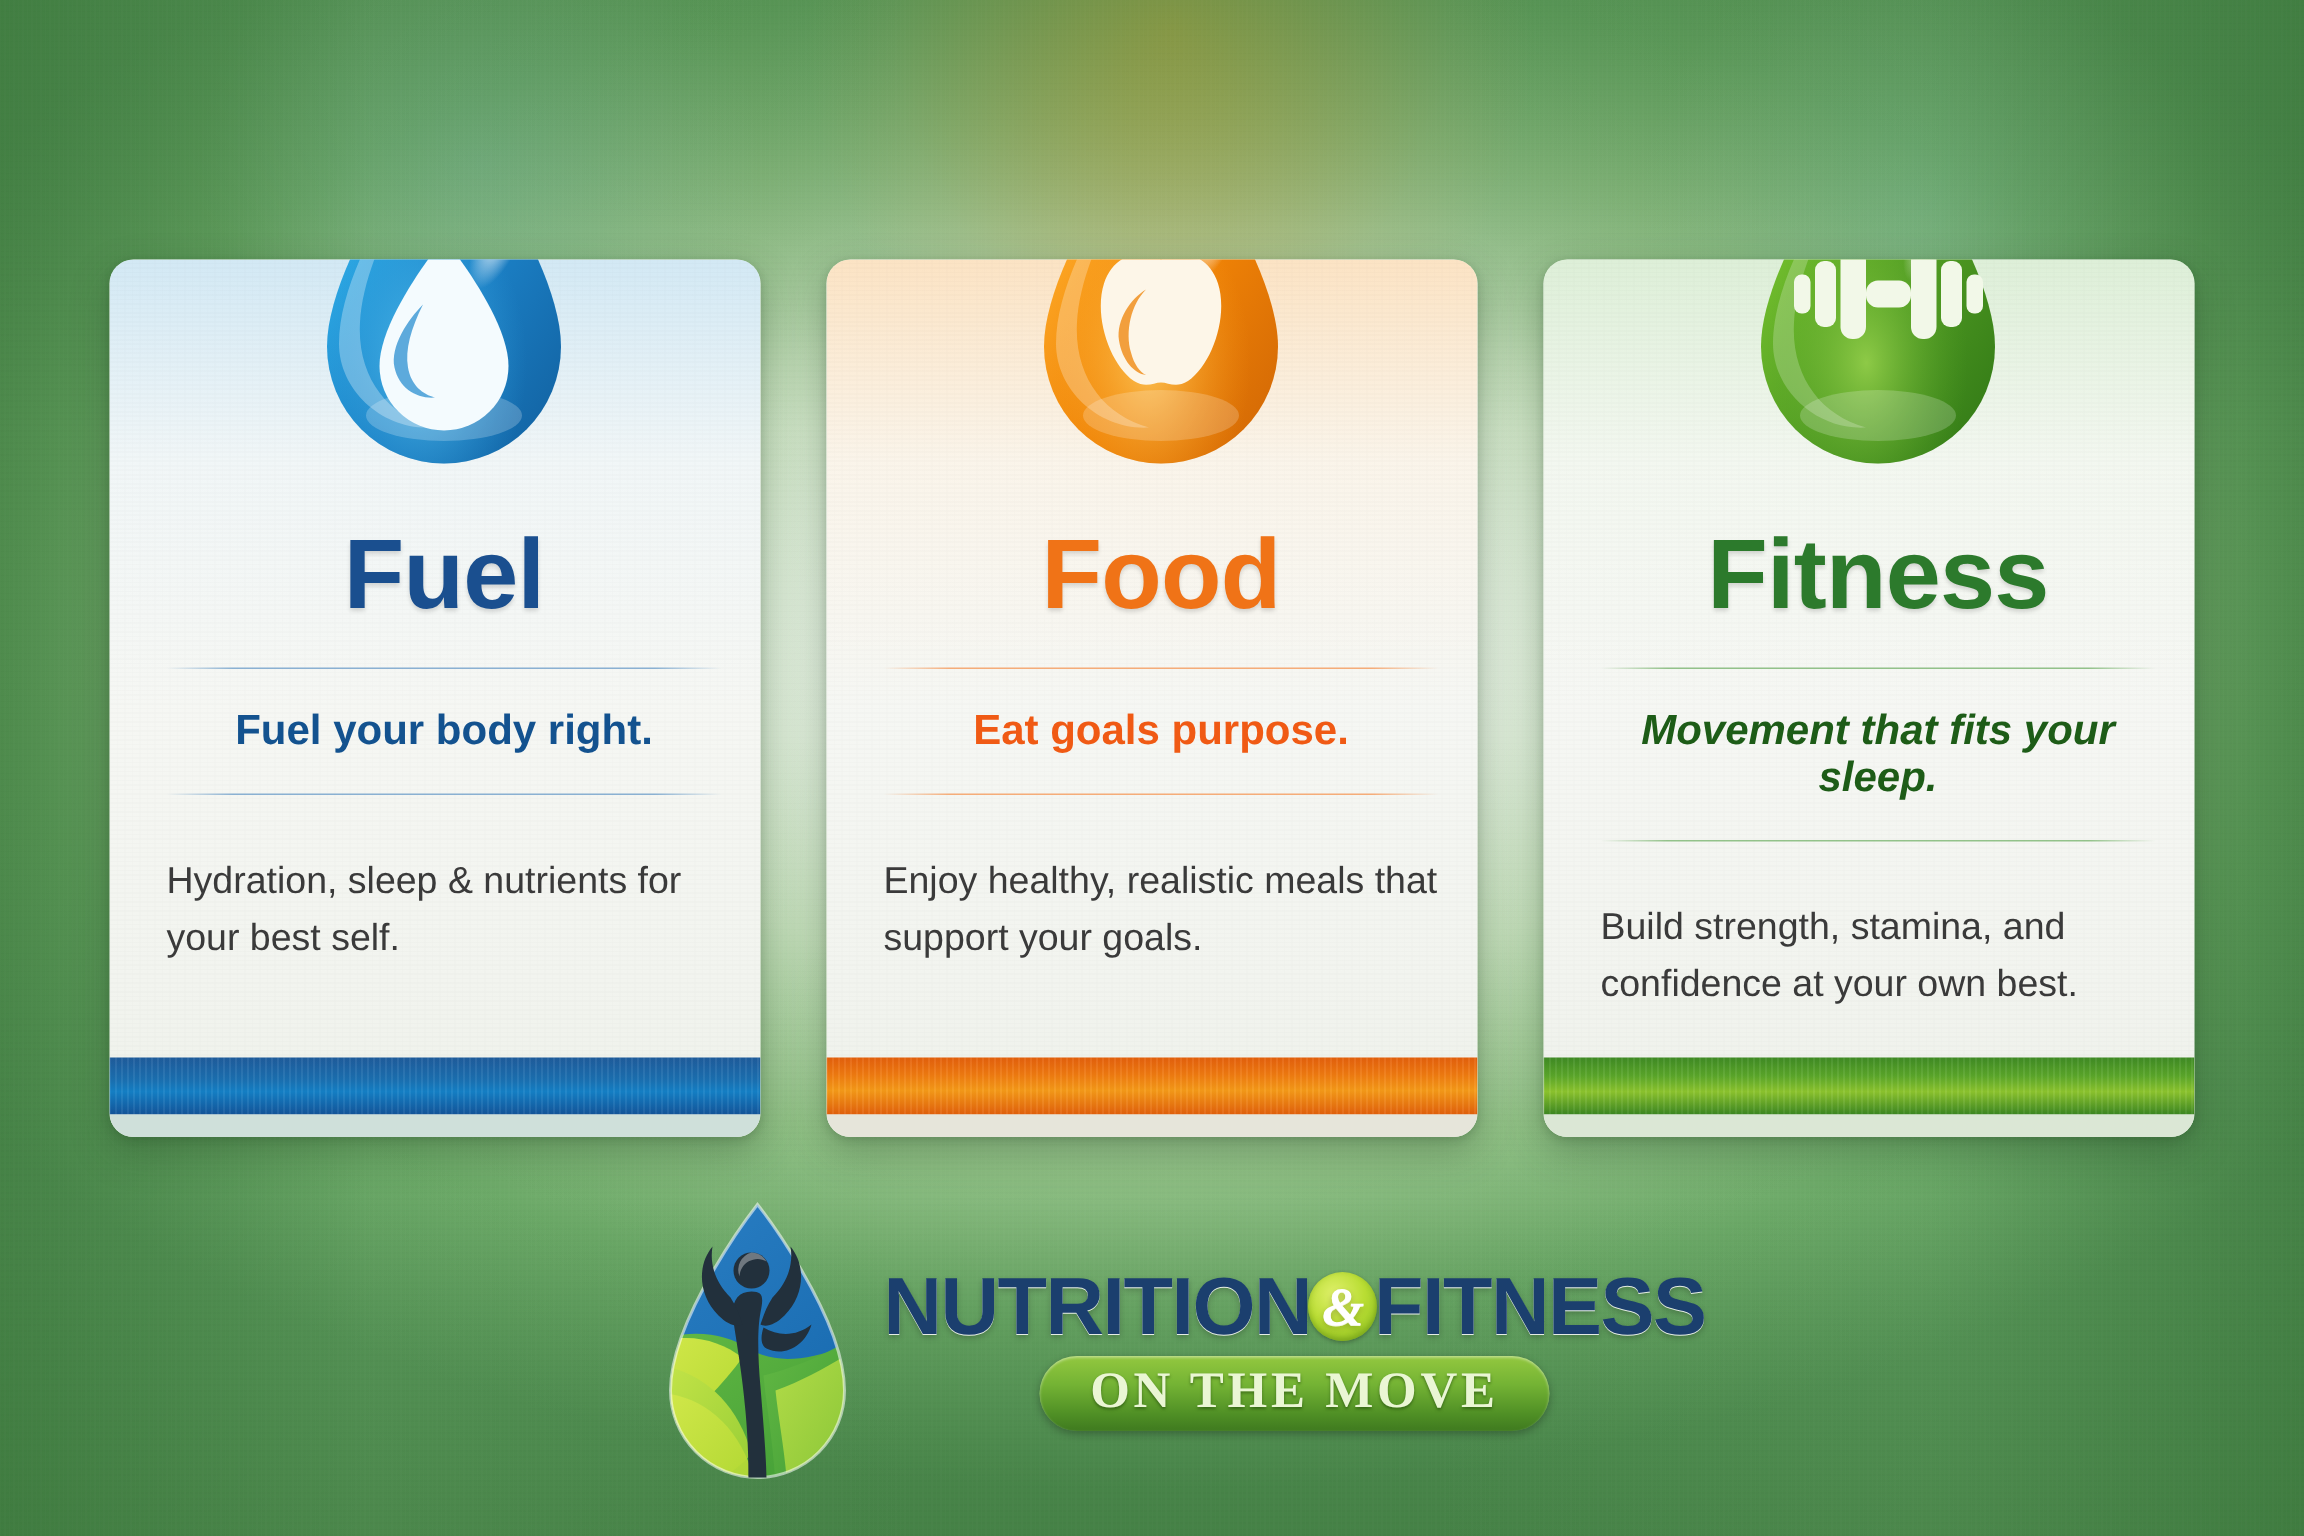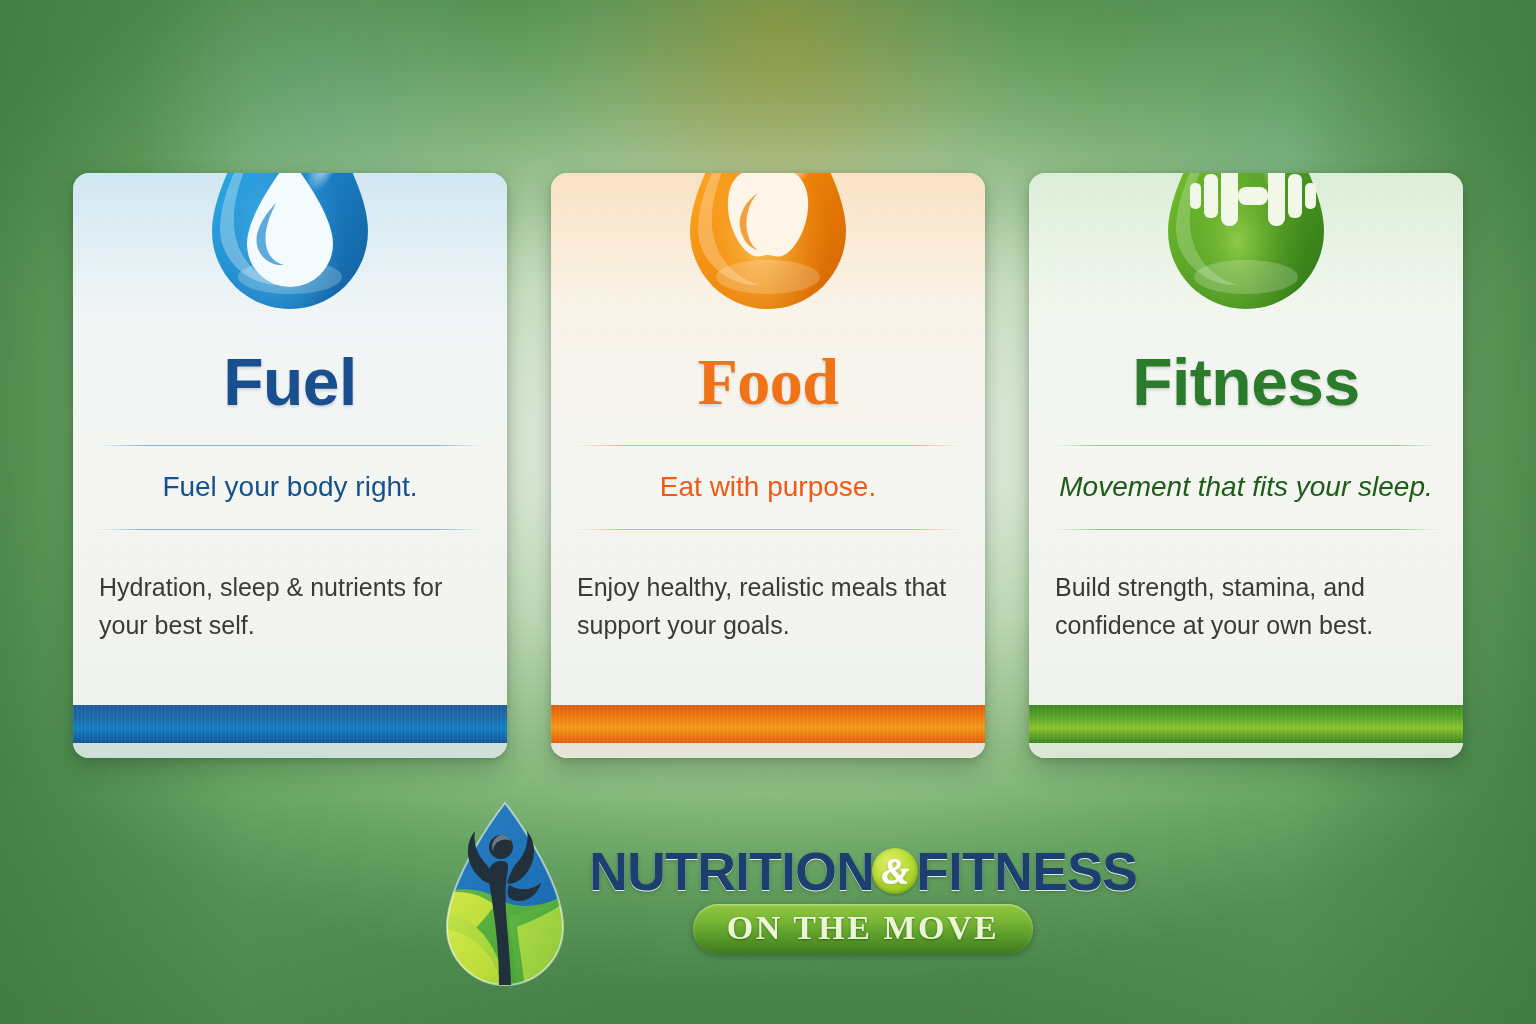--- a/index.html
+++ b/index.html
@@ -62,59 +62,59 @@
     position:absolute;inset:0;pointer-events:none;opacity:.55;
     background-image:
       repeating-linear-gradient(0deg, rgba(0,0,0,.022) 0 1px, rgba(255,255,255,.03) 1px 3px),
       repeating-linear-gradient(90deg, rgba(0,0,0,.012) 0 1px, rgba(255,255,255,0) 1px 5px);
   }
   .card .topwash{position:absolute;left:0;right:0;top:0;height:300px;pointer-events:none;}
   .card-blue  .topwash{background:linear-gradient(180deg, rgba(176,216,238,.55) 0%, rgba(210,232,244,.22) 45%, rgba(255,255,255,0) 100%);}
   .card-orange .topwash{background:linear-gradient(180deg, rgba(250,206,150,.55) 0%, rgba(252,226,190,.24) 45%, rgba(255,255,255,0) 100%);}
   .card-green .topwash{background:linear-gradient(180deg, rgba(190,225,180,.50) 0%, rgba(216,236,208,.20) 45%, rgba(255,255,255,0) 100%);}
 
-  .card-body{position:relative;z-index:3;flex:1;display:flex;flex-direction:column;align-items:center;padding:0 26px;}
+  .card-body{position:relative;z-index:3;flex:1;display:flex;flex-direction:column;align-items:center;padding:0 26px;margin-left:12px;}
 
   
   .droplet-slot{position:relative;width:100%;height:176px;}
   .droplet{
     position:absolute;left:50%;transform:translateX(-50%);
     top:-110px;width:200px;height:268px;
   }
 
   .card-title{
     font-size:66px;line-height:1;font-weight:bold;
     letter-spacing:-0.5px;margin:0;
     text-shadow:0 2px 3px rgba(0,0,0,.14);
   }
   .rule{width:100%;height:1px;margin:0;border:0;}
   .rule-top{margin-top:30px;}
   .rule-bot{margin-top:0;}
 
   .tagline{
-    font-size:28px;font-weight:normal;line-height:1.1;
+    font-size:28px;font-weight:bold;line-height:1.1;
     text-align:center;padding:26px 4px 26px;
   }
   .tagline-italic{font-style:italic;}
 
   .desc{
     font-size:25px;line-height:1.52;color:#3a3a3a;
     text-align:left;padding-top:38px;font-weight:normal;
   }
 
   .accent-bar{position:relative;z-index:3;height:38px;width:100%;}
   .accent-foot{position:relative;z-index:3;height:15px;width:100%;}
 
   .card-blue   .card-title{color:#1a4f8f;}
   .card-blue   .tagline{color:#13528f;}
   .card-blue   .rule{background:linear-gradient(90deg,rgba(120,165,205,0) 0%,rgba(120,165,205,.85) 12%,rgba(120,165,205,.85) 88%,rgba(120,165,205,0) 100%);}
   .card-blue   .accent-bar{background:linear-gradient(180deg,#1f5c9c 0%,#1a6fb0 38%,#1480c6 60%,#13559a 100%);}
   .card-blue   .accent-foot{background:#cfe0da;}
 
-  .card-orange .card-title{color:#f07317;font-family:Liberation Serif, serif;}
+  .card-orange .card-title{color:#f07317;}
   .card-orange .tagline{color:#f05a14;}
   .card-orange .rule{background:linear-gradient(90deg,rgba(246,176,120,0) 0%,rgba(246,160,100,.85) 12%,rgba(246,160,100,.85) 88%,rgba(246,176,120,0) 100%);}
   .card-orange .accent-bar{background:linear-gradient(180deg,#e4600c 0%,#ef7a10 30%,#f59a18 58%,#e2600b 100%);}
   .card-orange .accent-foot{background:#e6e5da;}
 
   .card-green  .card-title{color:#2c7a2c;}
   .card-green  .tagline{color:#1d5c17;}
   .card-green  .rule{background:linear-gradient(90deg,rgba(150,200,140,0) 0%,rgba(130,185,120,.85) 12%,rgba(130,185,120,.85) 88%,rgba(150,200,140,0) 100%);}
   .card-green  .accent-bar{background:linear-gradient(180deg,#3f8b24 0%,#5aa62a 32%,#8cc42e 60%,#3c8722 100%);}
   .card-green  .accent-foot{background:#dbe7d5;}
@@ -245,21 +245,21 @@
           <g fill="#fdf6e8">
             <path d="M100 103 C96 96 88 88 78 86 C80 96 87 104 96 108 Z"></path>
             <path d="M102 104 C106 94 116 86 126 85 C124 96 115 105 104 108 Z"></path>
             <path d="M100 110 C86 102 68 107 62 126 C55 148 66 180 82 191 C90 196 95 192 100 192 C105 192 110 196 118 191 C134 180 145 148 138 126 C132 107 114 102 100 110 Z"></path>
           </g>
           <path d="M90 130 C80 140 76 158 80 172 C82 180 86 185 90 187 C82 186 74 177 72 164 C70 150 80 136 90 130 Z" fill="#ef8a12" opacity=".80"></path>
         </svg>
       </div>
       <div class="card-title">Food</div>
       <hr class="rule rule-top">
-      <div class="tagline">Eat with purpose.</div>
+      <div class="tagline">Eat goals purpose.</div>
       <hr class="rule rule-bot">
       <div class="desc">Enjoy healthy, realistic meals that support your goals.</div>
     </div>
     <div class="accent-bar"></div>
     <div class="accent-foot"></div>
   </div>
 
   <div class="card card-green">
     <div class="topwash"></div>
     <div class="paper"></div>

